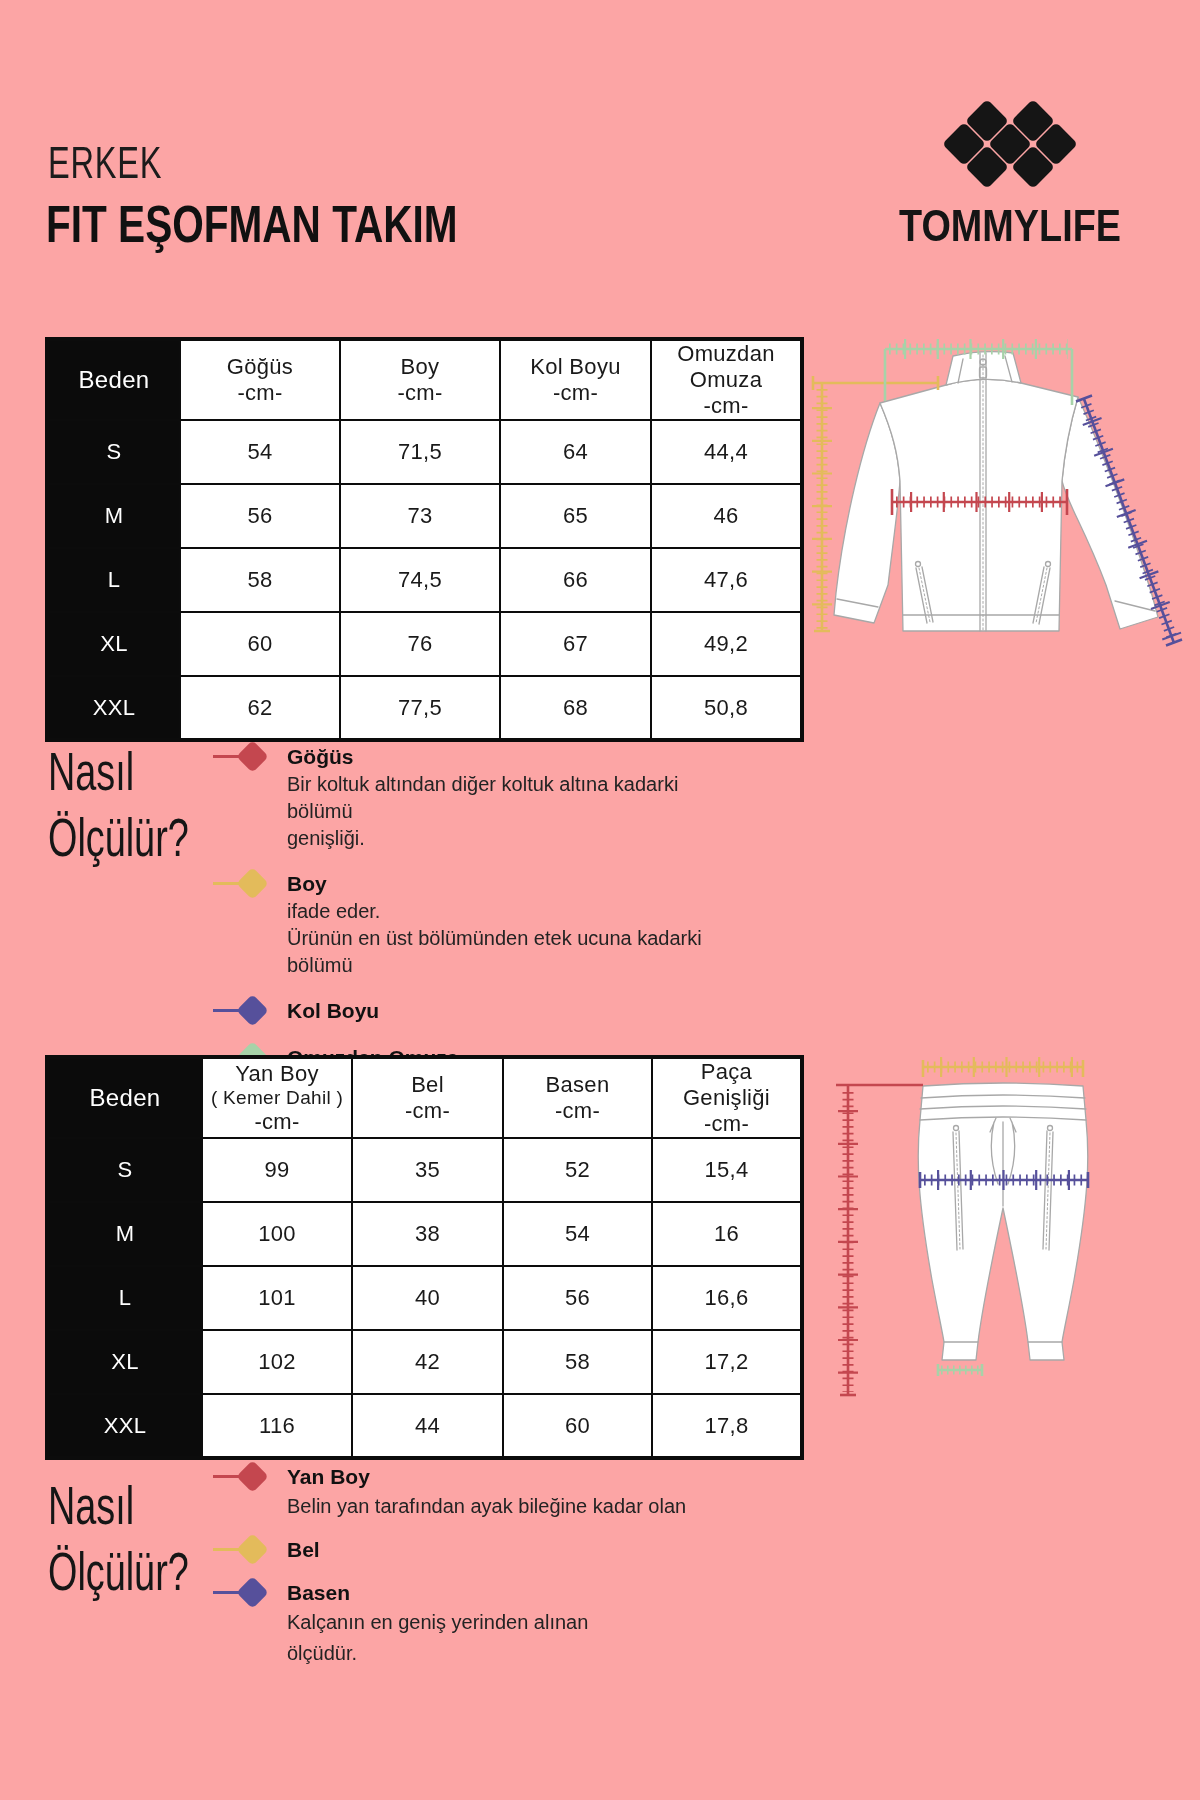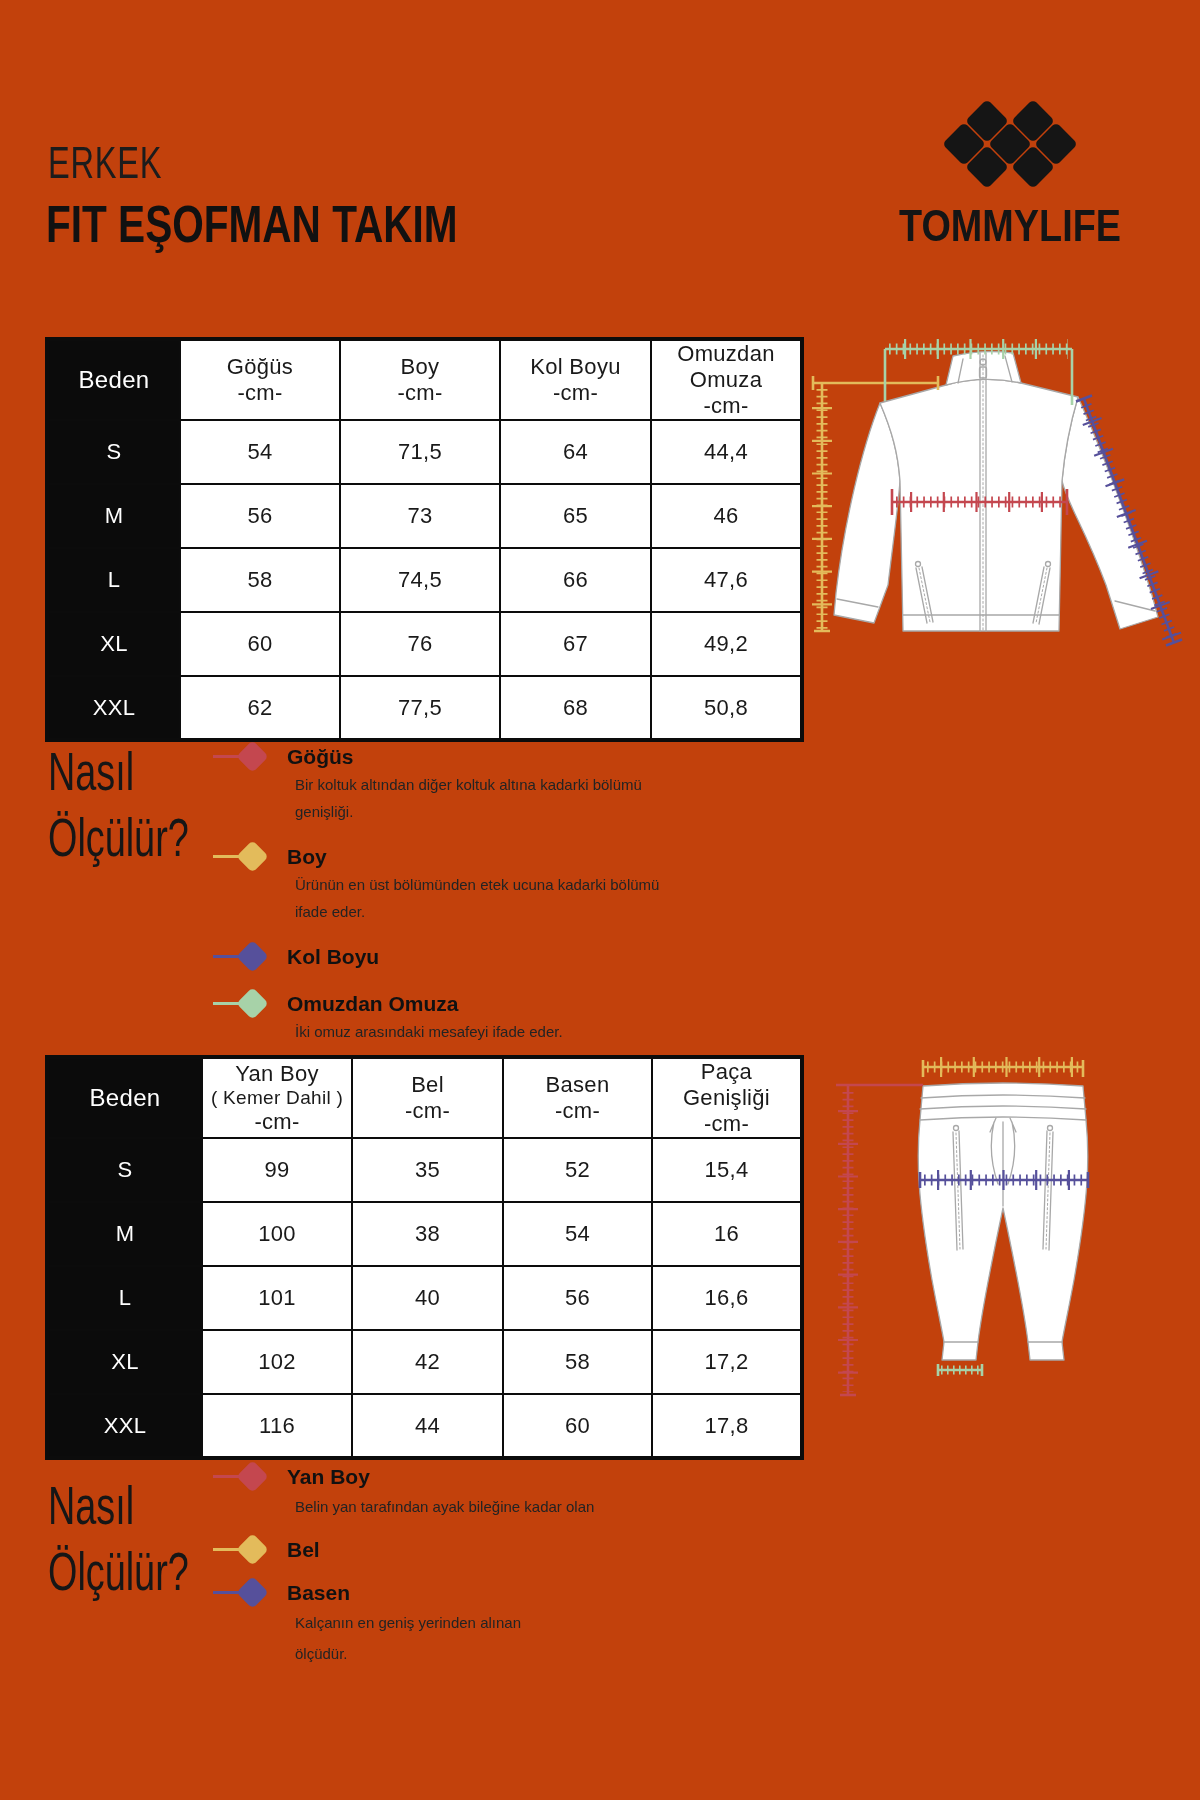--- a/index.html
+++ b/index.html
@@ -1,16 +1,16 @@
 <!DOCTYPE html>
 <html><head>
 <meta charset="utf-8">
 <style>
   html,body{margin:0;padding:0;background:#ffffff;}
-  .page{position:relative;width:1200px;height:1800px;background:#c2410c;overflow:hidden;
+  .page{position:relative;width:1200px;height:1800px;background:#fca5a5;overflow:hidden;
         font-family:"Liberation Sans","DejaVu Sans",sans-serif;color:#111;}
 
   
   .category-title{position:absolute;left:48px;top:138px;font-size:44px;font-weight:300;
       letter-spacing:1px;transform:scaleX(.74);transform-origin:left top;color:#1c1c1c;}
   .product-title{position:absolute;left:46px;top:194px;font-size:52px;font-weight:800;
       letter-spacing:0;transform:scaleX(.78);transform-origin:left top;color:#111;}
   .brand{position:absolute;left:858px;top:96px;width:304px;text-align:center;}
   .brand-diamonds{display:block;margin:0 auto;}
   .brand-name{margin-top:8px;font-size:45px;font-weight:800;letter-spacing:0;
@@ -43,21 +43,21 @@
   #jacketLegend{top:742px;gap:17px;}
   #pantsLegend{top:1462px;gap:13px;}
   .legend-item{display:flex;align-items:flex-start;}
   .legend-marker{position:relative;width:112px;height:30px;flex:0 0 112px;}
   .legend-marker .tail{position:absolute;left:38px;top:13px;width:42px;height:3px;
       background:var(--c);}
   .legend-marker .diamond{position:absolute;left:66px;top:3px;width:23px;height:23px;
       background:var(--c);border-radius:5px;transform:rotate(45deg);}
   .legend-text{flex:1;}
   .legend-name{font-size:21px;font-weight:700;color:#111;line-height:29px;}
-  .legend-desc{font-size:15px;color:#232323;margin-left:8px;}
+  .legend-desc{font-size:20px;color:#232323;}
   #jacketLegend .legend-desc{line-height:27px;}
   #pantsLegend .legend-desc{line-height:31px;}
 
   
   .fig{position:absolute;}
   #jacketFig{left:800px;top:283px;}
   #pantsFig{left:820px;top:1040px;}
   .garment{fill:none;stroke:#a8a8a8;stroke-width:1.3;stroke-linejoin:round;stroke-linecap:round;}
   .garment.filled{fill:#ffffff;}
   .zipdash{stroke-dasharray:2 2.4;stroke-width:1;}
@@ -233,22 +233,22 @@
       </div>
     </div>
     <div class="legend-item">
       <div class="legend-marker" style="--c: #E3BB5B;">
           <span class="tail"></span>
           <span class="diamond"></span>
         </div>
       <div class="legend-text">
         <div class="legend-name">Boy</div>
         <div class="legend-desc">
+          <div>ifade eder.</div>
           <div>Ürünün en üst bölümünden etek ucuna kadarki bölümü</div>
-          <div>ifade eder.</div>
         </div>
       </div>
     </div>
     <div class="legend-item">
       <div class="legend-marker" style="--c: #56509B;">
           <span class="tail"></span>
           <span class="diamond"></span>
         </div>
       <div class="legend-text">
         <div class="legend-name">Kol Boyu</div>

